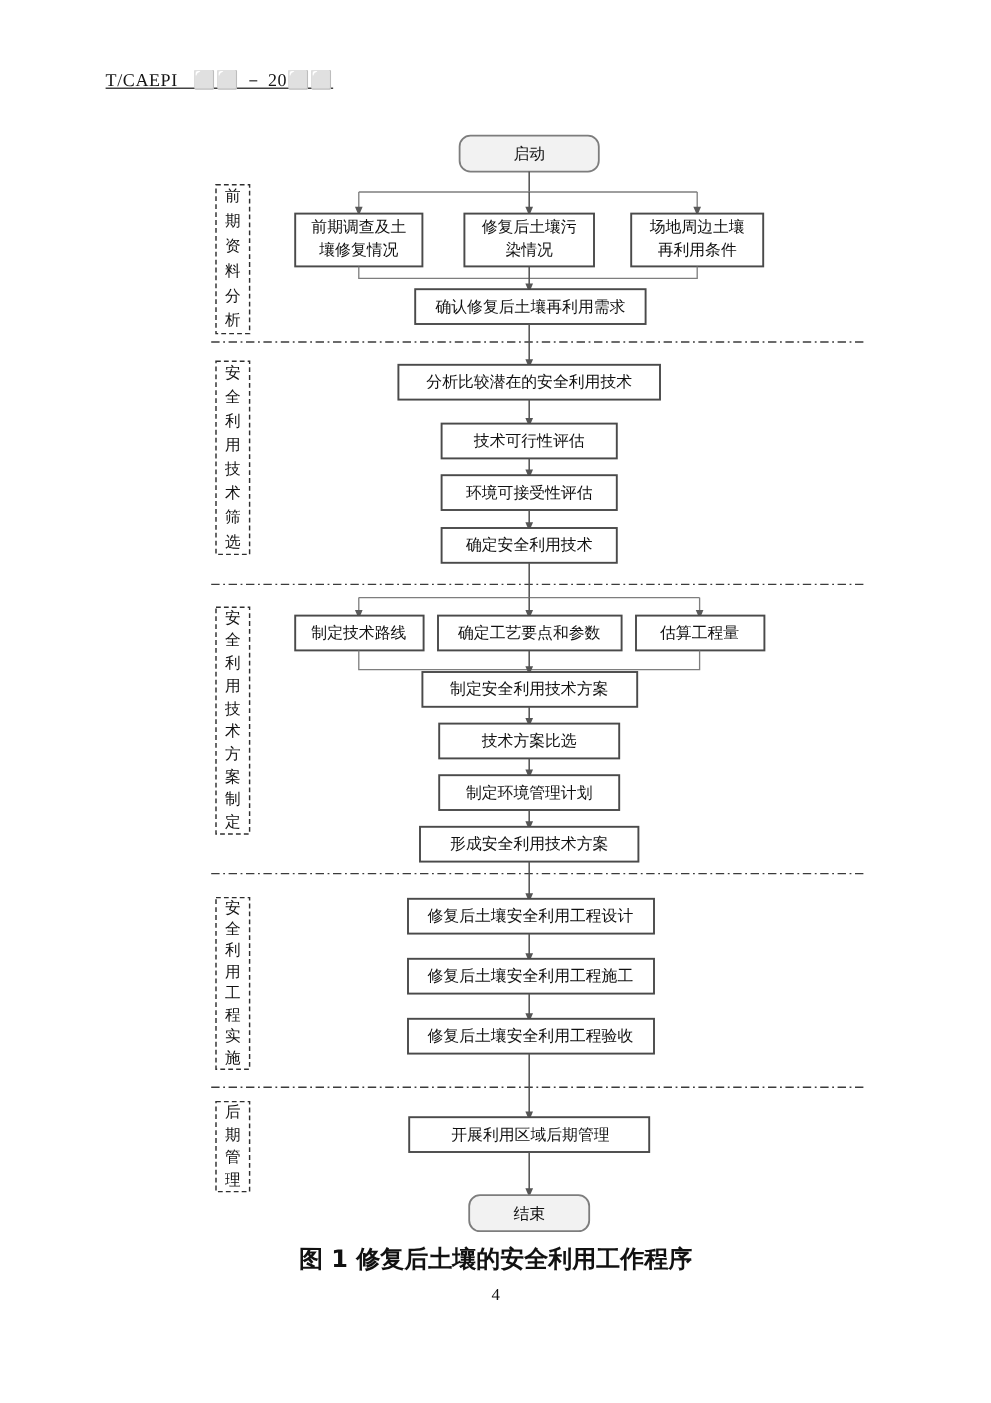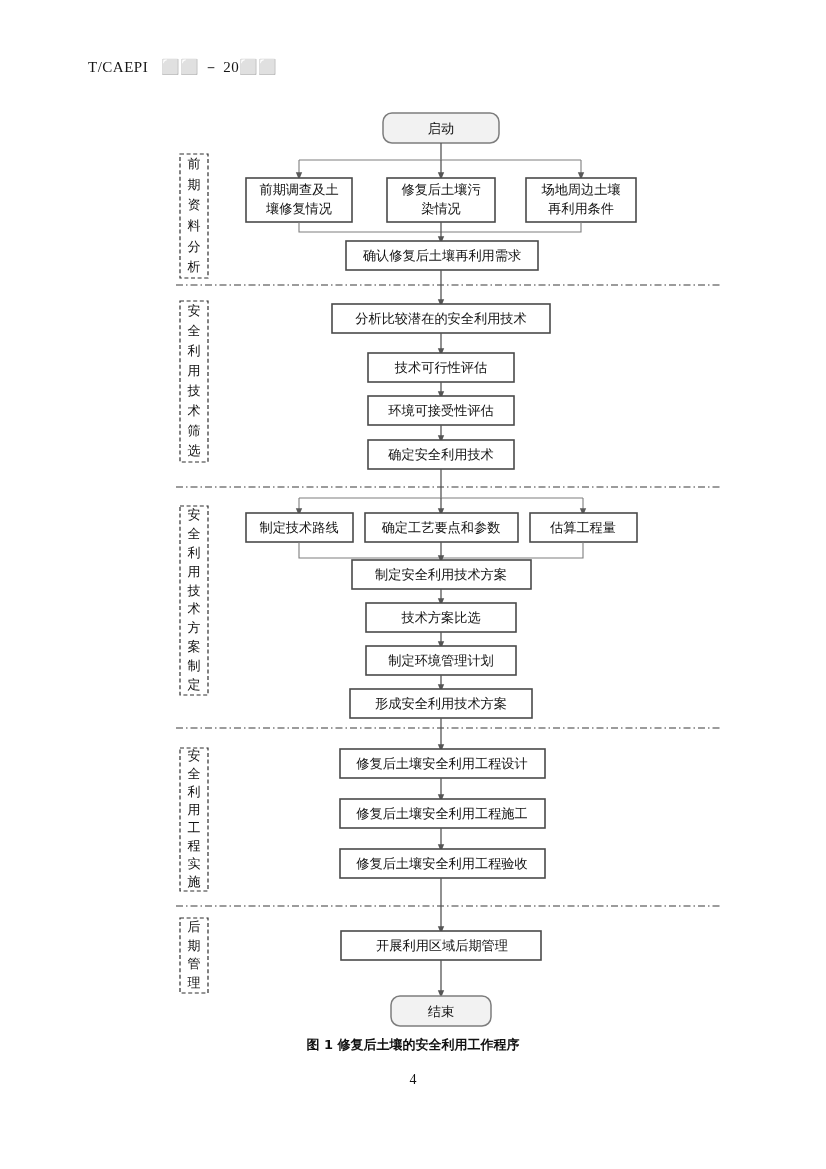--- a/index.html
+++ b/index.html
@@ -23,29 +23,30 @@
   }
   .hdr {
     position: absolute;
     left: 88px;
     top: 58px;
     font-family: "Liberation Serif", "DejaVu Serif", serif;
     font-size: 15px;
     color: #161616;
     letter-spacing: 0.5px;
     white-space: pre;
+    text-decoration: underline;
   }
   .figure-caption {
     position: absolute;
     left: 0;
     right: 0;
     top: 1036px;
     text-align: center;
     font-family: "DejaVu Sans", "Liberation Sans", sans-serif;
-    font-size: 13px;
+    font-size: 20px;
     font-weight: bold;
     color: #111;
   }
   .page-number {
     position: absolute;
     left: 0;
     right: 0;
     top: 1072px;
     text-align: center;
     font-family: "Liberation Serif", "DejaVu Serif", serif;

